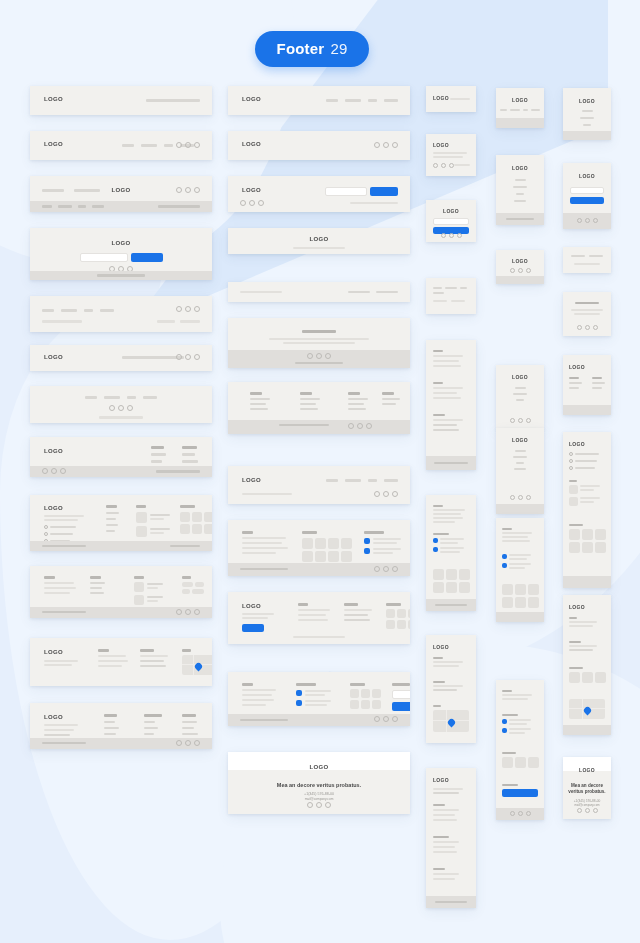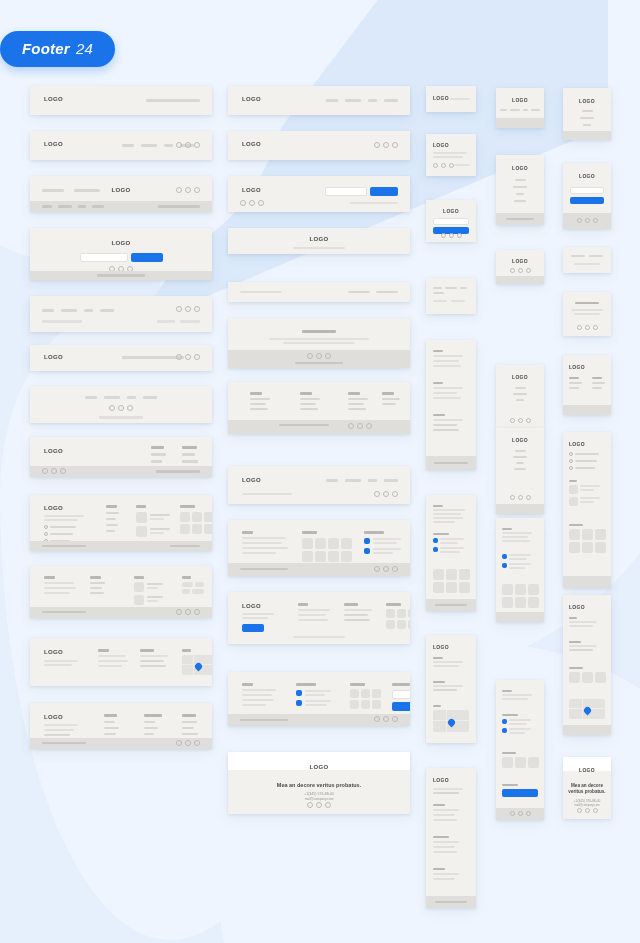--- a/index.html
+++ b/index.html
@@ -35,21 +35,21 @@
     border-radius:40% 60% 50% 50% / 30% 35% 65% 70%;
   }
   .blob4 {
     position:absolute; right:-100px; bottom:-180px; width:520px; height:480px;
     background:#eef5fe; border-radius:50% 50% 42% 58% / 55% 45% 55% 45%;
   }
 
   .page { position:relative; z-index:2; width:640px; height:943px; }
 
   
-  .badge-wrap { position:absolute; left:0; right:16px; top:31px; display:flex; justify-content:flex-start;font-style:italic; }
+  .badge-wrap { position:absolute; left:0; right:16px; top:31px; display:flex; justify-content:center; }
   .badge {
     background:#1a73e8; color:#fff; border-radius:20px;
     padding:9px 22px 10px; font-size:15px; letter-spacing:.2px;
     box-shadow:0 4px 10px rgba(26,115,232,.28);
     display:flex; align-items:baseline; gap:6px;
   }
   .badge .t { font-weight:600; }
   .badge .n { font-weight:400; opacity:.92; }
 
   
@@ -97,21 +97,21 @@
   <div class="blob1"></div>
   <div class="wedge2"></div>
   <div class="blob4"></div>
 </div>
 
 <div class="page">
 
   <div class="badge-wrap">
     <div class="badge">
       <span class="t">Footer</span>
-      <span class="n">24</span>
+      <span class="n">29</span>
     </div>
   </div>
 
   <div class="card" style="left:30px;top:86px;width:182px;height:29px;">
     <div class="inner">
       <div class="logo" style="position:absolute;left:14px;top:10px;font-size:6px;">LOGO</div>
       <div class="ln" style="position:absolute;right:12px;top:13px;width:54px;height:3px;"></div>
     </div>
   </div>
 

